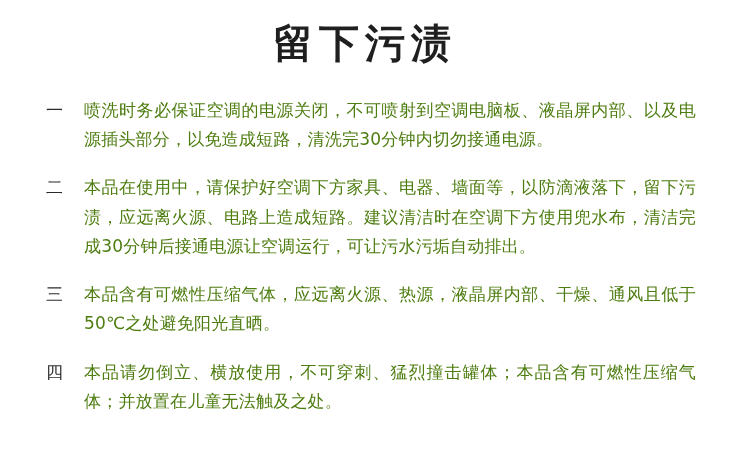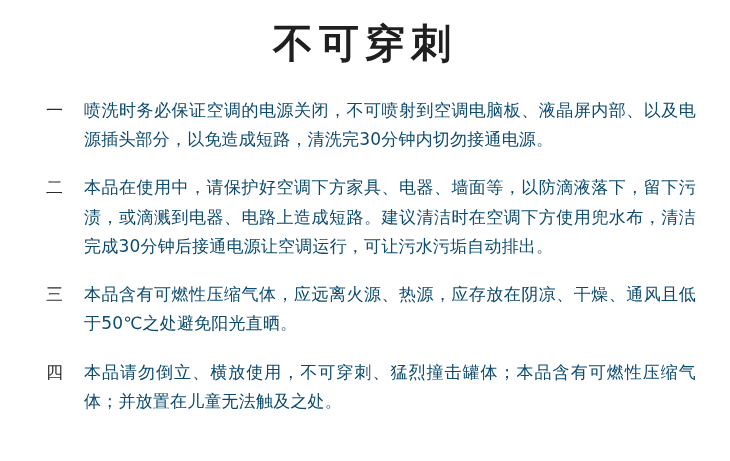--- a/index.html
+++ b/index.html
@@ -48,48 +48,48 @@
     font-size: 17px;
     line-height: 1.72;
     color: #2b2b2b;
     text-align: left;
     padding-right: 4px;
   }
   .text {
     flex: 1 1 auto;
     font-size: 17px;
     line-height: 1.72;
-    color: #0c4a6e;
+    color: #4d7c0f;
     text-align: justify;
     text-justify: inter-ideograph;
     letter-spacing: 0.2px;
   }
 </style>
 </head>
 <body>
 
 <div class="page">
 
-  <h1 class="title">不可穿刺</h1>
+  <h1 class="title">留下污渍</h1>
 
   <div class="list">
 
     <div class="item">
       <div class="marker">一</div>
       <div class="text">喷洗时务必保证空调的电源关闭，不可喷射到空调电脑板、液晶屏内部、以及电源插头部分，以免造成短路，清洗完30分钟内切勿接通电源。</div>
     </div>
 
     <div class="item">
       <div class="marker">二</div>
-      <div class="text">本品在使用中，请保护好空调下方家具、电器、墙面等，以防滴液落下，留下污渍，或滴溅到电器、电路上造成短路。建议清洁时在空调下方使用兜水布，清洁完成30分钟后接通电源让空调运行，可让污水污垢自动排出。</div>
+      <div class="text">本品在使用中，请保护好空调下方家具、电器、墙面等，以防滴液落下，留下污渍，应远离火源、电路上造成短路。建议清洁时在空调下方使用兜水布，清洁完成30分钟后接通电源让空调运行，可让污水污垢自动排出。</div>
     </div>
 
     <div class="item">
       <div class="marker">三</div>
-      <div class="text">本品含有可燃性压缩气体，应远离火源、热源，应存放在阴凉、干燥、通风且低于50℃之处避免阳光直晒。</div>
+      <div class="text">本品含有可燃性压缩气体，应远离火源、热源，液晶屏内部、干燥、通风且低于50℃之处避免阳光直晒。</div>
     </div>
 
     <div class="item">
       <div class="marker">四</div>
       <div class="text">本品请勿倒立、横放使用，不可穿刺、猛烈撞击罐体；本品含有可燃性压缩气体；并放置在儿童无法触及之处。</div>
     </div>
 
   </div>
 </div>
 

